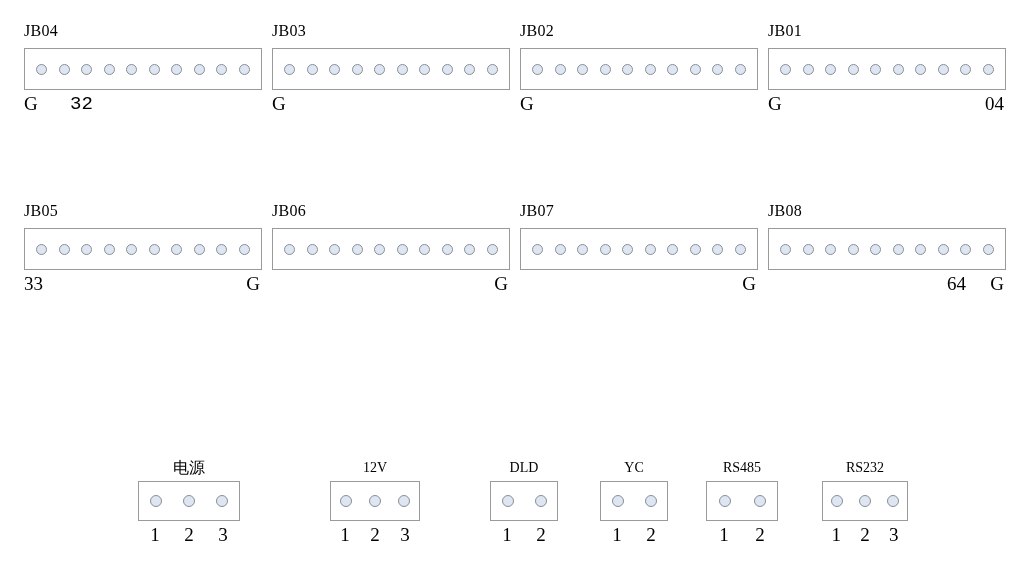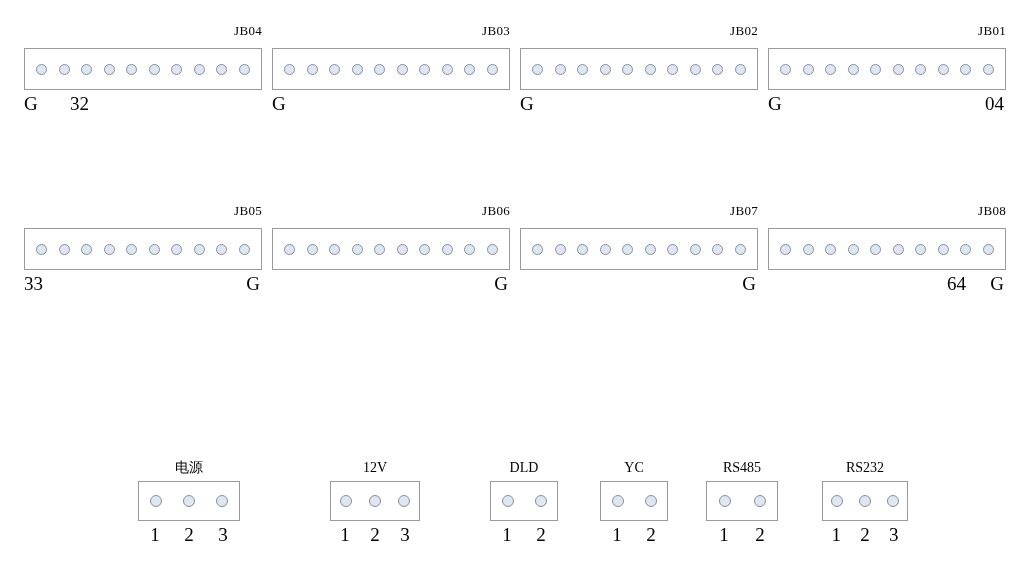--- a/index.html
+++ b/index.html
@@ -18,22 +18,22 @@
 
   
   .jb-block {
     position: absolute;
   }
   .jb-title {
     position: absolute;
     top: 0;
     left: 0;
     width: 100%;
-    text-align: right;
-    font-size: 13px;
+    text-align: left;
+    font-size: 16px;
     line-height: 22px;
     letter-spacing: 0.3px;
     white-space: nowrap;
   }
   .jb-box {
     position: absolute;
     top: 28px;
     left: 0;
     height: 42px;
     box-sizing: border-box;
@@ -63,20 +63,21 @@
     line-height: 24px;
     white-space: nowrap;
   }
   .jb-foot .fl {
     position: absolute;
     left: 0;
   }
   .jb-foot .fl2 {
     position: absolute;
     left: 46px;
+    font-family: Liberation Mono, monospace;
   }
   .jb-foot .fr {
     position: absolute;
     right: 2px;
   }
   .jb-foot .fr2 {
     position: absolute;
     right: 40px;
   }
 
@@ -88,22 +89,22 @@
     position: absolute;
     top: 0;
     left: 0;
     width: 100%;
     text-align: center;
     font-size: 14px;
     line-height: 22px;
     white-space: nowrap;
   }
   .conn-title.cjk {
-    font-family: Liberation Serif, serif;
-    font-size: 14px;
+    font-family: Liberation Sans, sans-serif;
+    font-size: 16px;
     text-align: center;
   }
   .conn-box {
     position: absolute;
     top: 24px;
     left: 0;
     height: 40px;
     box-sizing: border-box;
     border: 1px solid #9a9a9a;
     background: #ffffff;

